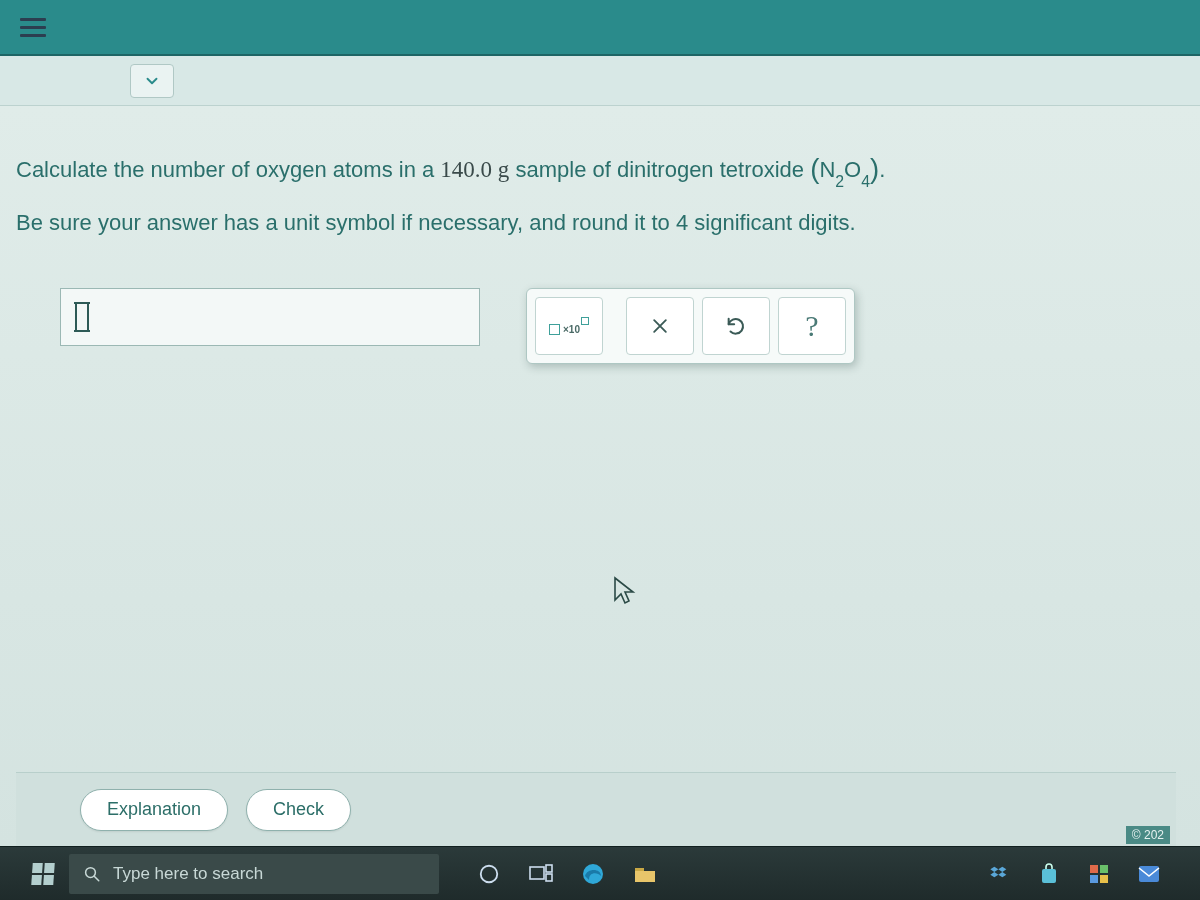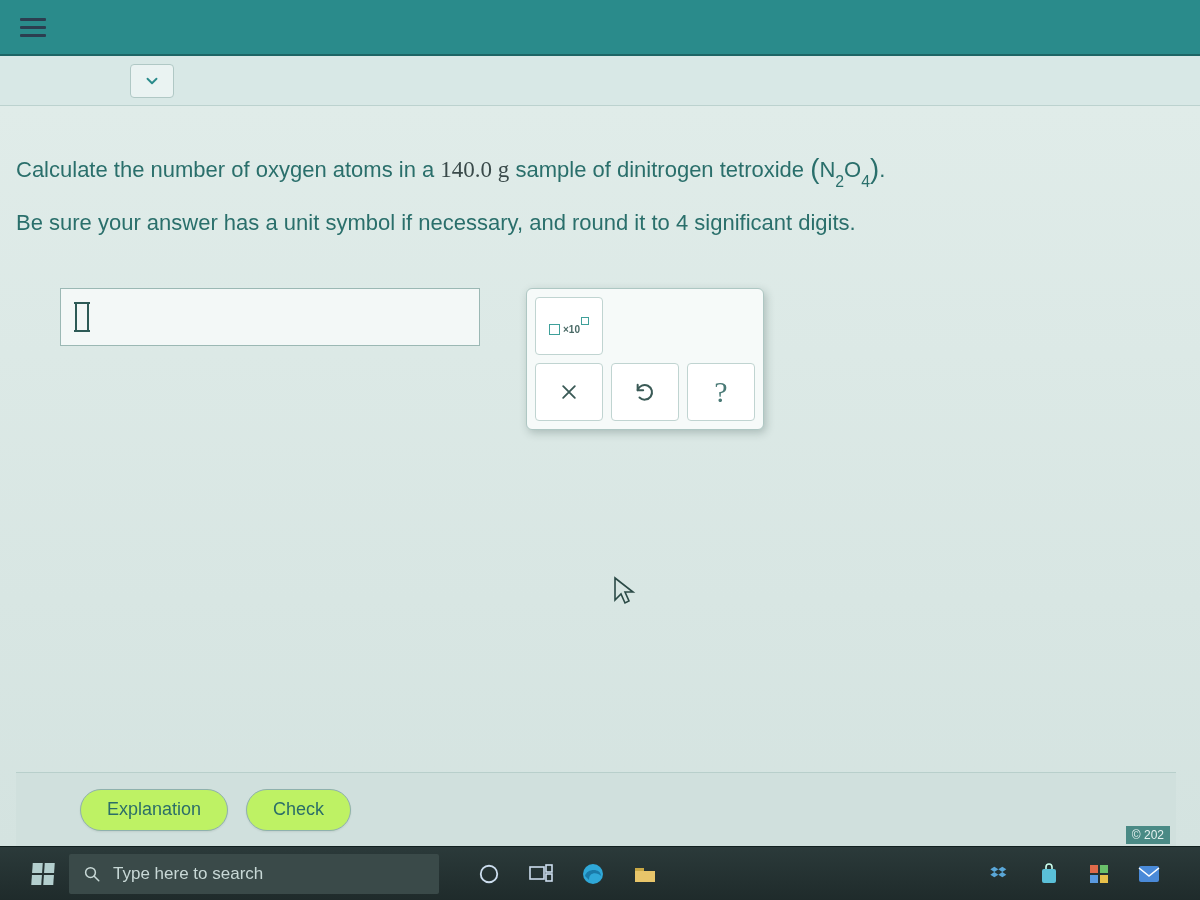--- a/index.html
+++ b/index.html
@@ -90,21 +90,21 @@
   }
   .cursor-glyph::before { top:0; }
   .cursor-glyph::after { bottom:0; }
 
   .tool-panel {
     background: #f6faf9;
     border: 1px solid #aec7c3;
     border-radius: 6px;
     box-shadow: 2px 3px 8px rgba(30,60,55,0.25);
     padding: 8px;
-    display: flex; flex-direction: column; gap: 8px;
+    display: flex; flex-direction: row; gap: 23px;
   }
   .tool-row { display: flex; gap: 8px; }
   .tool-btn {
     width: 68px; height: 58px;
     border: 1px solid #c0d4d1;
     background: #fff;
     border-radius: 4px;
     display: flex; align-items: center; justify-content: center;
     cursor: pointer;
     font-size: 22px; color: #3a5a56;
@@ -127,21 +127,21 @@
     border-top: 1px solid #b8cfcb;
     background: #d0e0dd;
     height: 74px;
     display: flex; align-items: center; gap: 18px;
     padding: 0 64px;
     position: relative;
   }
   .pill-btn {
     height: 42px; padding: 0 26px;
     border: 1.5px solid #8fb1ad;
-    background: #bef264;
+    background: #ffffff;
     border-radius: 22px;
     color: #2c6e68; font-size: 18px;
     display:flex; align-items:center; justify-content:center;
     cursor:pointer;
     box-shadow: 0 1px 2px rgba(0,0,0,0.08);
   }
   .copyright {
     position:absolute; right:6px; bottom:2px;
     color:#e6f2f0; font-size:12px; background:#4a8a85; padding:2px 6px;
   }

